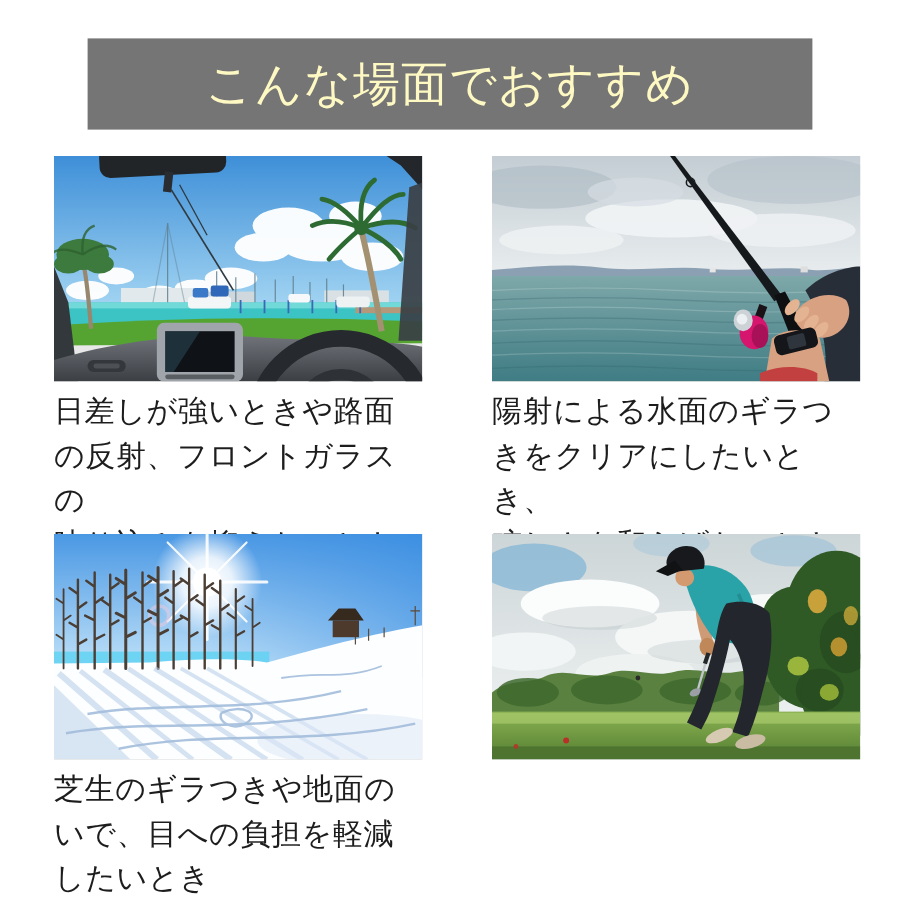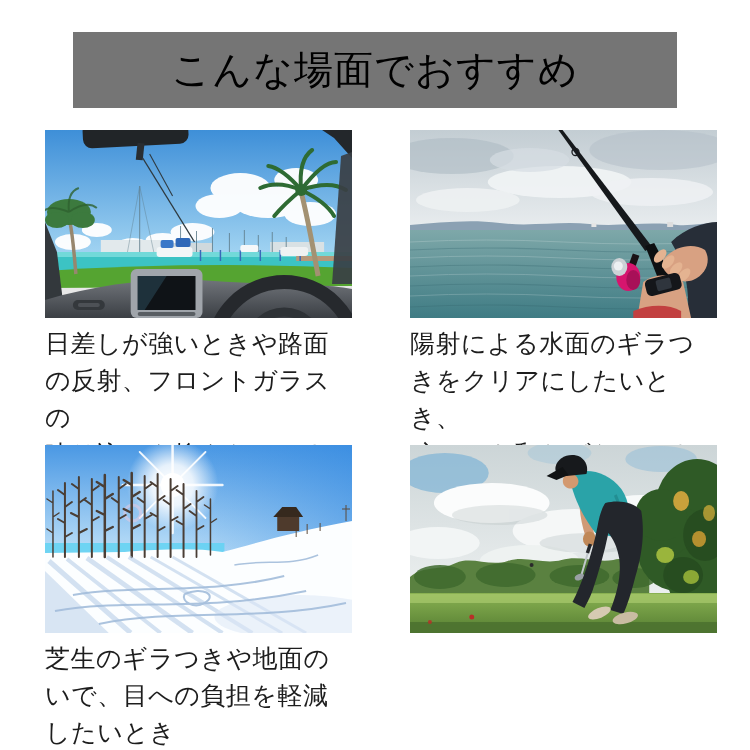--- a/index.html
+++ b/index.html
@@ -1,20 +1,20 @@
 <!DOCTYPE html>
 <html><head>
 <meta charset="utf-8">
 <style>
   html,body{margin:0;padding:0;background:#ffffff;}
   body{width:750px;height:750px;position:relative;font-family:"Liberation Sans","DejaVu Sans",sans-serif;overflow:hidden;}
 
   .header{position:absolute;left:73px;top:32px;width:604px;height:76px;background:#757575;
           display:flex;align-items:center;justify-content:center;}
-  .header .title{color:#000000;font-size:39px;font-weight:500;letter-spacing:1px;white-space:nowrap;}
+  .header .title{color:#fef9c3;font-size:39px;font-weight:500;letter-spacing:1px;white-space:nowrap;}
 
   .card{position:absolute;width:307px;}
   #card-driving{left:45px;top:130px;}
   #card-fishing{left:410px;top:130px;}
   #card-snow{left:45px;top:445px;}
   #card-golf{left:410px;top:445px;}
 
   .photo{width:307px;height:188px;overflow:hidden;background:#e8e8e8;box-shadow:0 0 0 1px #e3e3e3 inset;}
   .photo svg{display:block;width:100%;height:100%;}
 

